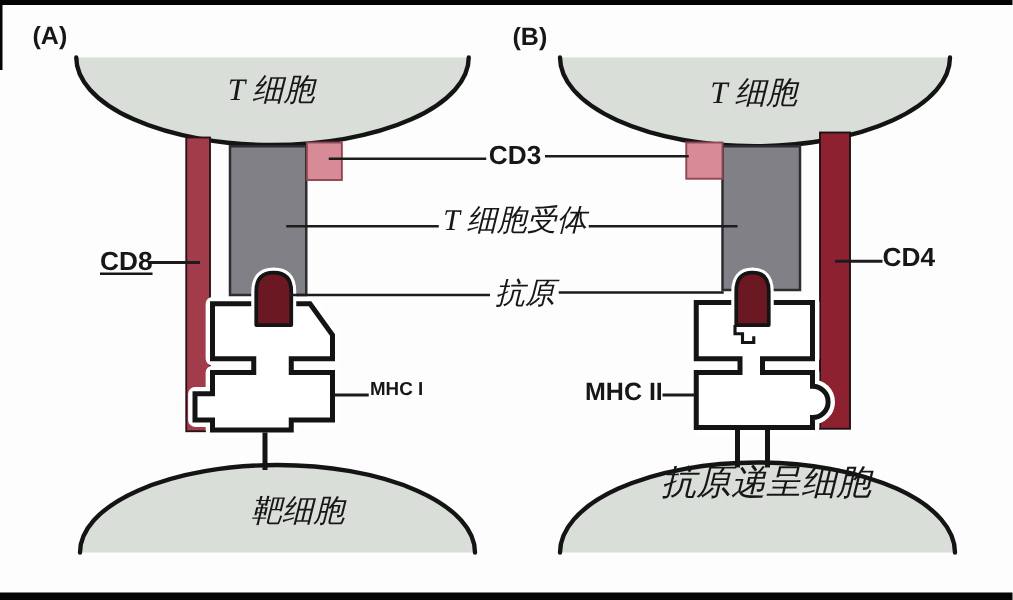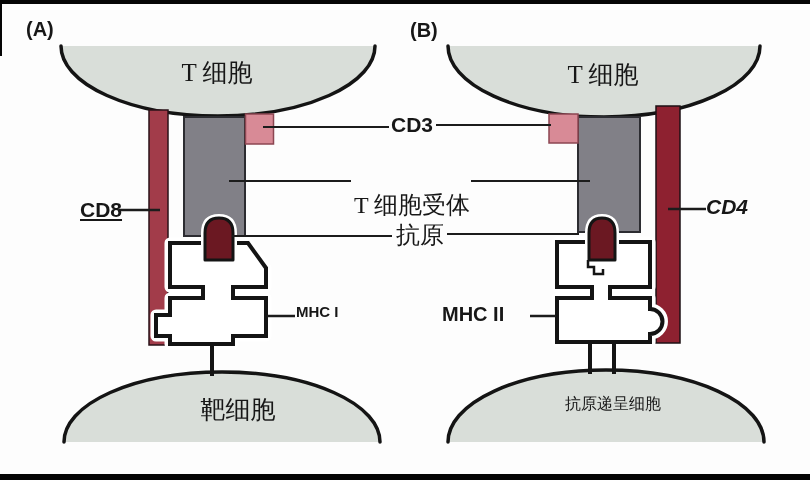--- a/index.html
+++ b/index.html
@@ -24,21 +24,21 @@
   .halo-sm{fill:#fff;stroke:#fff;stroke-width:8;stroke-linejoin:round;}
   .mhc{fill:var(--mhc-fill);stroke:var(--outline);stroke-width:4;stroke-linejoin:miter;}
   .dome{fill:var(--antigen);stroke:var(--outline);stroke-width:3;stroke-linejoin:round;}
   .stem{stroke:var(--outline);stroke-width:4;fill:none;stroke-linecap:butt;}
   .zig{stroke:var(--outline);stroke-width:2.5;fill:none;}
   .lead{stroke:var(--line);stroke-width:2;fill:none;}
   .lead-thick{stroke:var(--line);stroke-width:2.5;fill:none;}
   .border-bar{position:absolute;background:#050505;}
   .lbl{position:absolute;color:#171717;white-space:nowrap;line-height:1;}
   .lbl.latin{font-family:"Liberation Sans","DejaVu Sans",sans-serif;font-weight:bold;}
-  .lbl.cjk{font-family:"Liberation Serif","DejaVu Serif",serif;font-weight:normal;}
+  .lbl.cjk{font-family:"Liberation Serif","DejaVu Serif",serif;font-weight:normal;font-style:italic;}
   .ctr{transform:translateX(-50%);}
 </style>
 </head>
 <body>
 
 <div id="stage">
 
   <svg width="810" height="480" viewBox="0 0 810 480">
 
     <path class="cell-fill" d="M61,46 A157,70 0 0 0 375,46 Z"></path>
@@ -93,25 +93,25 @@
   <div class="border-bar" style="left:0;top:474px;width:810px;height:6px;"></div>
   <div class="border-bar" style="left:0;top:0;width:2px;height:56px;"></div>
 
   <div class="lbl latin" style="left:26px;top:19px;font-size:20px;">(A)</div>
   <div class="lbl latin" style="left:410px;top:20px;font-size:20px;">(B)</div>
 
   <div class="lbl cjk ctr" style="left:217px;top:60px;font-size:25px;">T 细胞</div>
   <div class="lbl cjk ctr" style="left:603px;top:62px;font-size:25px;">T 细胞</div>
 
   <div class="lbl latin ctr" style="left:412px;top:114px;font-size:21px;">CD3</div>
-  <div class="lbl cjk ctr" style="left:412px;top:165px;font-size:24px;margin-top:28px;">T 细胞受体</div>
+  <div class="lbl cjk ctr" style="left:412px;top:165px;font-size:24px;">T 细胞受体</div>
   <div class="lbl cjk ctr" style="left:420px;top:223px;font-size:24px;text-align:right;">抗原</div>
 
   <div class="lbl latin" style="left:80px;top:199px;font-size:21px;text-decoration:underline;">CD8</div>
-  <div class="lbl latin" style="left:706px;top:196px;font-size:21px;font-style:italic;">CD4</div>
+  <div class="lbl latin" style="left:706px;top:196px;font-size:21px;">CD4</div>
 
   <div class="lbl latin" style="left:296px;top:304px;font-size:15px;">MHC I</div>
-  <div class="lbl latin" style="left:442px;top:304px;font-size:20px;">MHC II</div>
+  <div class="lbl latin" style="left:468px;top:304px;font-size:20px;">MHC II</div>
 
   <div class="lbl cjk ctr" style="left:218px;top:397px;font-size:25px;margin-left:20px;">靶细胞</div>
-  <div class="lbl cjk ctr" style="left:613px;top:396px;font-size:16px;">抗原递呈细胞</div>
+  <div class="lbl cjk ctr" style="left:613px;top:373px;font-size:28px;">抗原递呈细胞</div>
 
 </div>
 
 </body></html>

